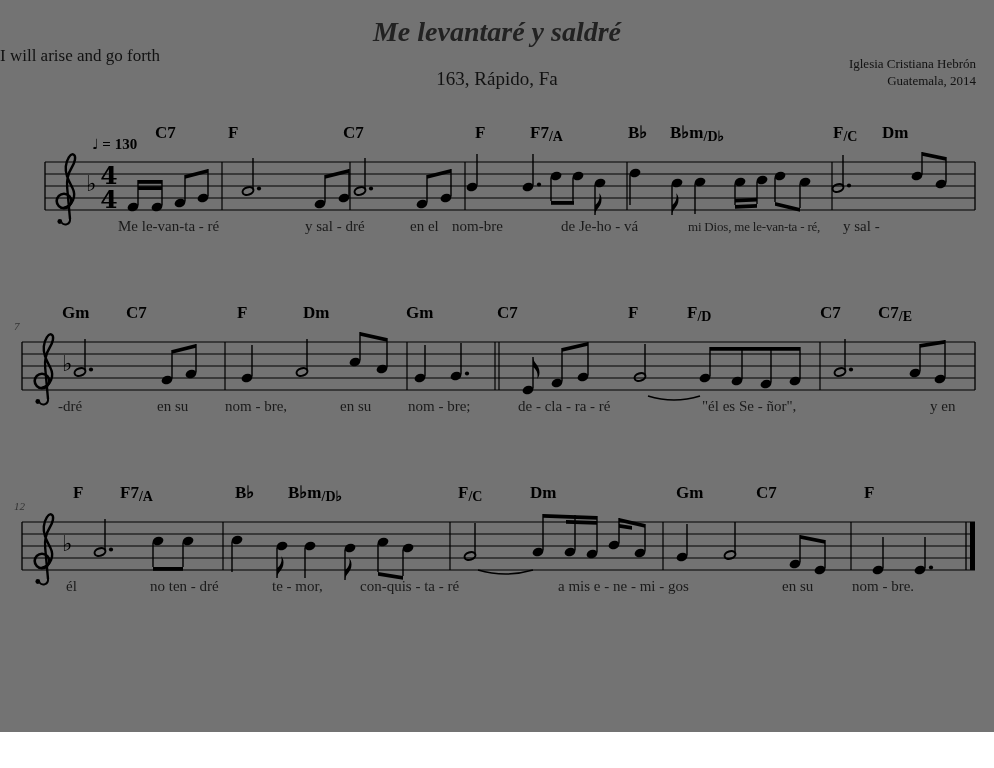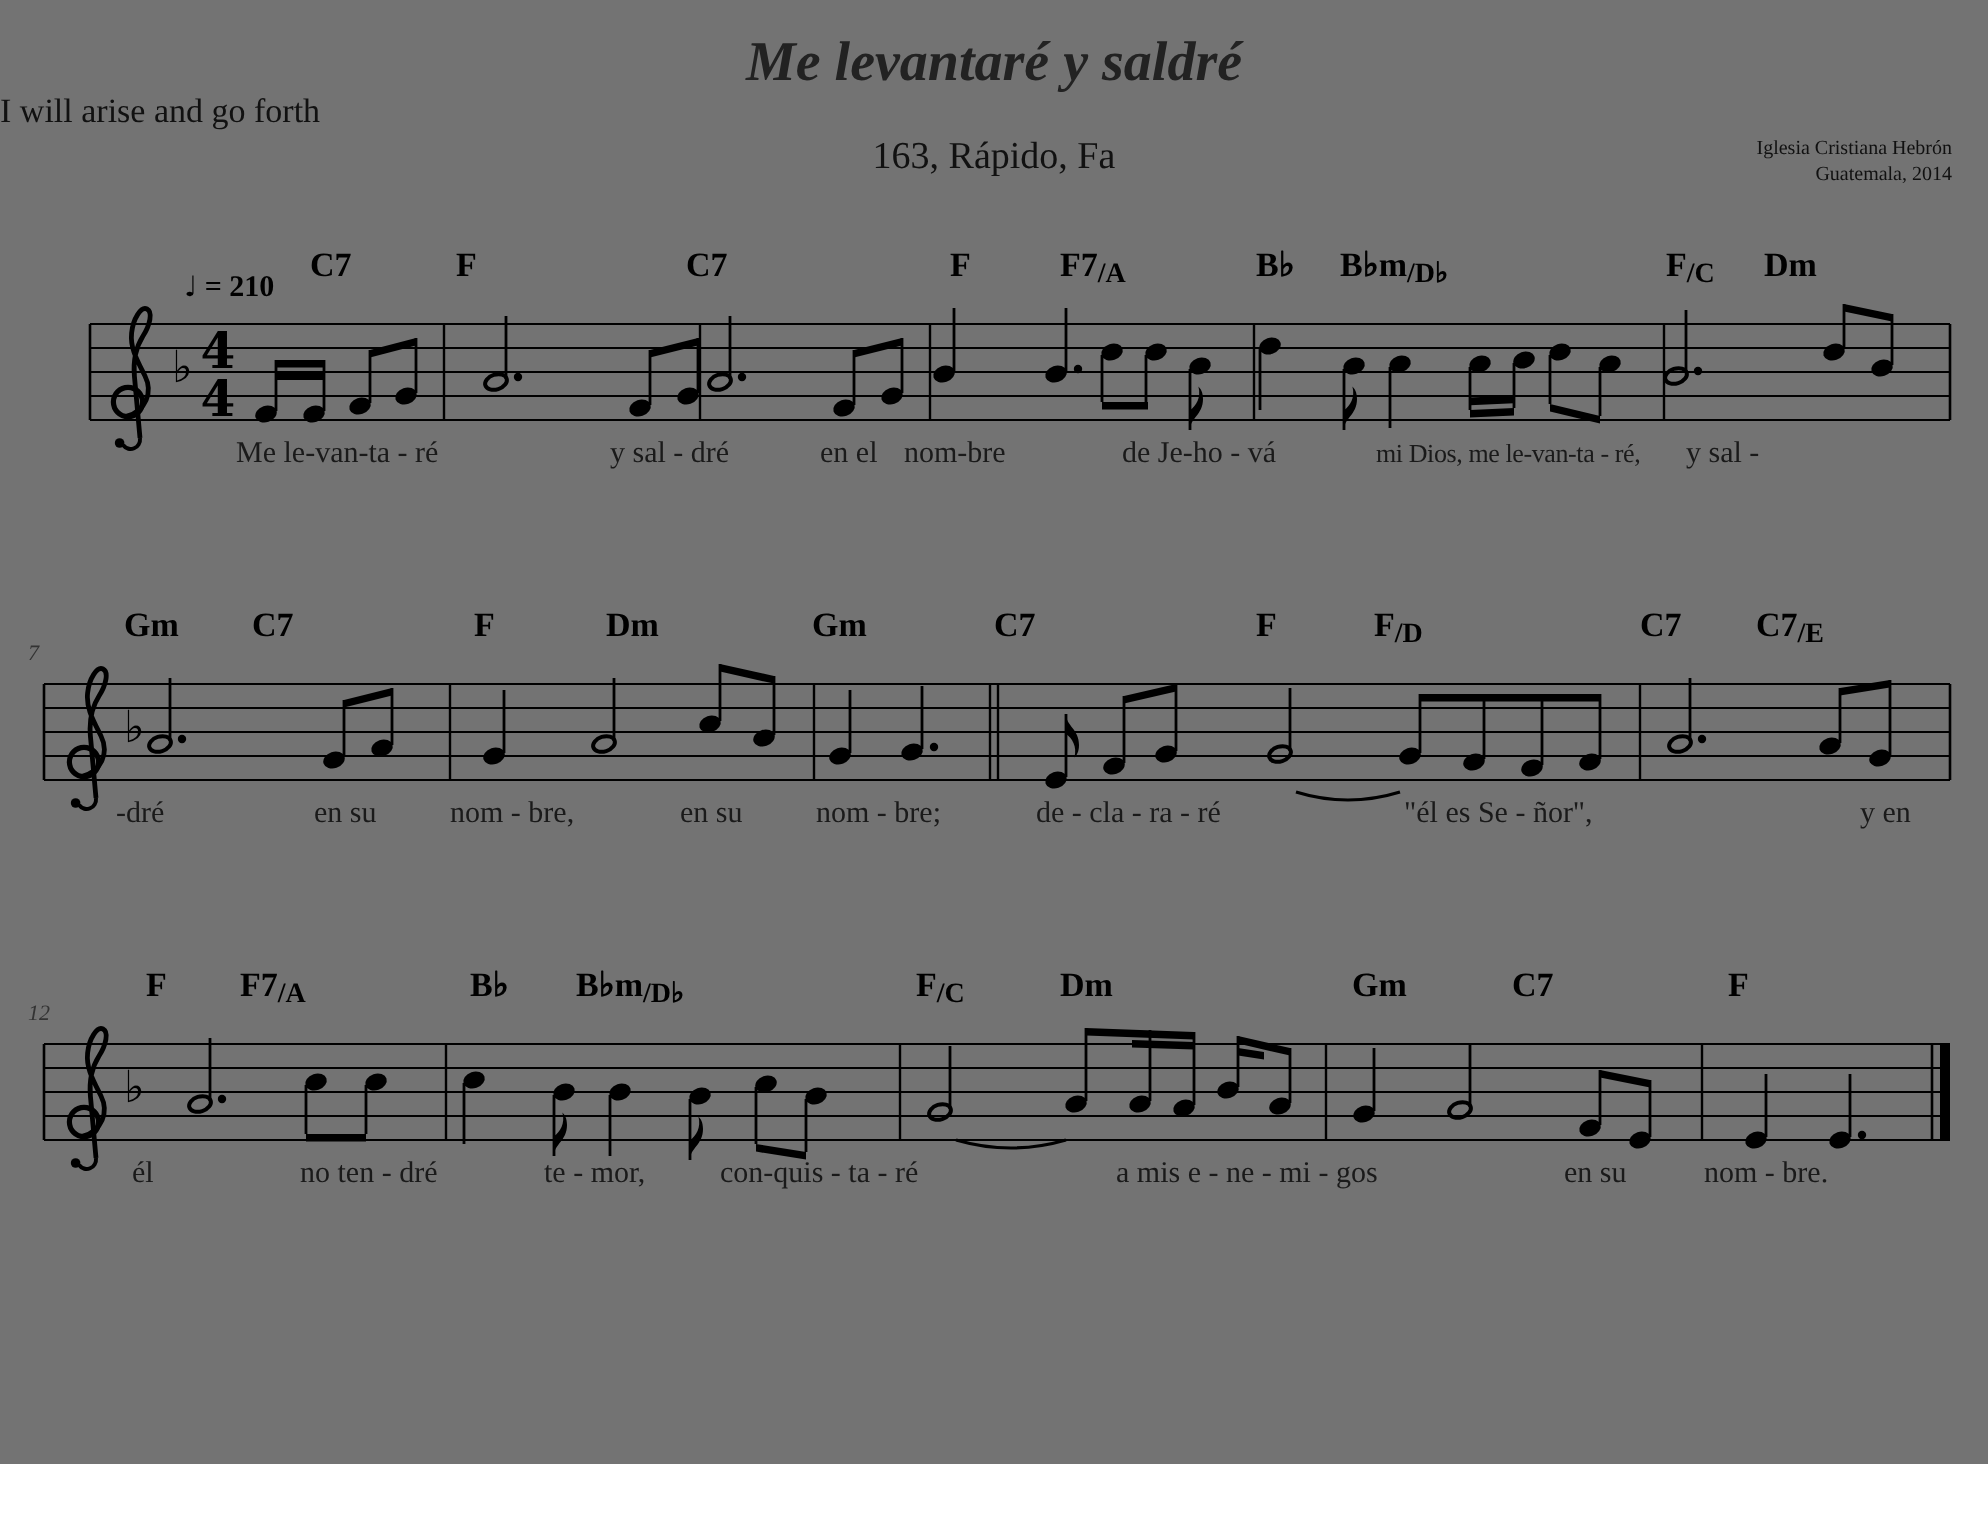--- a/index.html
+++ b/index.html
@@ -2,40 +2,40 @@
 <html><head>
 <meta charset="utf-8">
 <style>
   html,body{margin:0;padding:0;background:#fff;}
   #page{position:relative;width:994px;height:732px;background:#737373;overflow:hidden;
         font-family:"Liberation Serif",serif;color:#111;}
   .title{position:absolute;left:0;top:16px;width:994px;text-align:center;
          font-size:28px;font-weight:bold;font-style:italic;color:#222;}
   .subtitle{position:absolute;left:0;top:46px;width:994px;font-size:17px;color:#111;}
   .meta{position:absolute;left:0;top:68px;width:994px;text-align:center;font-size:19px;color:#111;}
-  .attrib{position:absolute;right:18px;top:68px;text-align:right;font-size:10px;line-height:1.3;color:#111;}
+  .attrib{position:absolute;right:18px;top:56px;text-align:right;font-size:13px;line-height:1.3;color:#111;}
   .tempo{position:absolute;left:92px;top:136px;font-size:15px;font-weight:bold;color:#000;}
   .tempo .nq{font-family:"DejaVu Sans",sans-serif;font-size:14px;}
   svg{position:absolute;left:0;top:0;}
   text{user-select:none;}
 </style>
 </head>
 <body>
 
 <div id="page">
   <div class="title">Me levantaré y saldré</div>
   <div class="subtitle">I will arise and go forth</div>
   <div class="meta">163, Rápido, Fa</div>
   <div class="attrib">
     <div>Iglesia Cristiana Hebrón</div>
     <div>Guatemala, 2014</div>
   </div>
   <div class="tempo">
     <span class="nq">♩</span>
-    <span>= 210</span>
+    <span>= 130</span>
   </div>
   <svg id="score" width="994" height="768" viewBox="0 0 994 768">
       <g>
         <line x1="45" y1="162" x2="975" y2="162" stroke="#000" stroke-width="1"></line>
         <line x1="45" y1="174" x2="975" y2="174" stroke="#000" stroke-width="1"></line>
         <line x1="45" y1="186" x2="975" y2="186" stroke="#000" stroke-width="1"></line>
         <line x1="45" y1="198" x2="975" y2="198" stroke="#000" stroke-width="1"></line>
         <line x1="45" y1="210" x2="975" y2="210" stroke="#000" stroke-width="1"></line>
         <line x1="45" y1="162" x2="45" y2="210" stroke="#000" stroke-width="1.3"></line>
         <line x1="222" y1="162" x2="222" y2="210" stroke="#000" stroke-width="1.2"></line>

